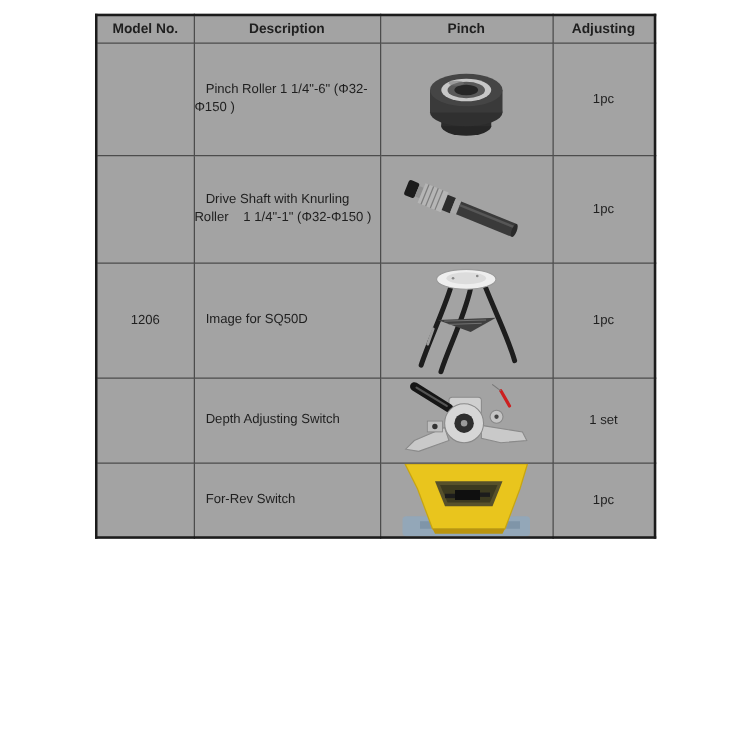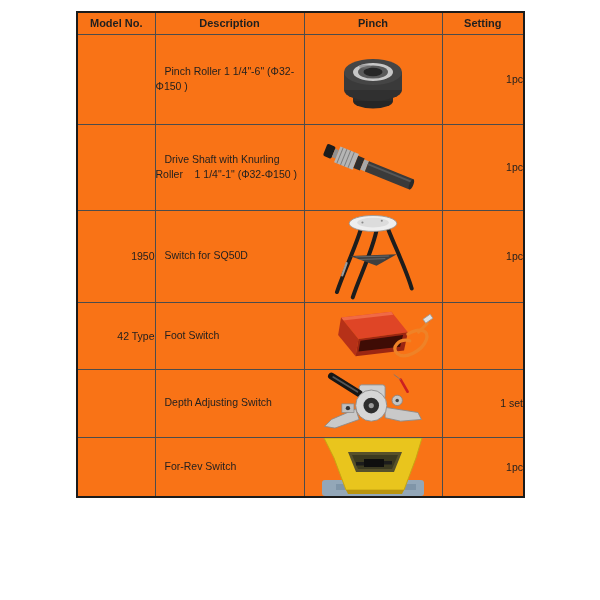--- a/index.html
+++ b/index.html
@@ -1,27 +1,27 @@
 <!DOCTYPE html>
 <html><head>
 <meta charset="utf-8">
 <style>
   html,body{margin:0;padding:0;background:#ffffff;}
   body{width:600px;height:600px;overflow:hidden;
        font-family:"Liberation Sans","DejaVu Sans",sans-serif;color:#1f1f1f;}
   .sheet{position:relative;width:600px;height:600px;background:#fff;}
   table.parts{position:absolute;left:76px;top:11px;border-collapse:collapse;
-              table-layout:fixed;background:#f97316;}
+              table-layout:fixed;background:#a3a3a3;}
   table.parts{border:2px solid #1b1b1b;}
   table.parts td,table.parts th{border:1px solid #4c4c4c;padding:0;overflow:hidden;}
   col.c-model{width:78px;} col.c-desc{width:149px;}
   col.c-img{width:138px;} col.c-qty{width:82px;}
   th{font-size:11px;font-weight:bold;text-align:center;vertical-align:middle;}
   td{vertical-align:middle;font-size:10.5px;}
-  td.model,td.qty{text-align:right;}
+  td.model,td.qty{text-align:center;}
   td.desc{text-align:left;padding-left:6px;padding-right:4px;
           white-space:pre-wrap;text-indent:9px;line-height:1.45;}
   td.img{text-align:center;}
   td.img svg{display:block;margin:0 auto;}
 </style>
 </head>
 <body>
 
 <div class="sheet">
   <table class="parts">
@@ -29,21 +29,21 @@
       <col class="c-model">
         <col class="c-desc">
         <col class="c-img">
         <col class="c-qty">
     </colgroup>
     <tbody>
         <tr style="height:22px">
       <th>Model No.</th>
       <th>Description</th>
       <th>Pinch</th>
-      <th>Setting</th>
+      <th>Adjusting</th>
     </tr>
 
     <tr style="height:90px">
       <td class="model"></td>
       <td class="desc">Pinch Roller 1 1/4"-6" (Φ32-
 Φ150 )</td>
       <td class="img">
         <svg width="92" height="70" viewBox="0 0 92 70">
           <ellipse cx="46" cy="57" rx="20" ry="7.5" fill="#262626"></ellipse>
           <rect x="26" y="46" width="40" height="11" fill="#2c2c2c"></rect>
@@ -79,57 +79,40 @@
             <rect x="45" y="8" width="48" height="2" fill="#565656"></rect>
             <ellipse cx="93" cy="11.5" rx="2" ry="5.5" fill="#2a2a2a"></ellipse>
           </g>
         </svg>
       </td>
       <td class="qty">1pc</td>
     </tr>
 
 
     <tr style="height:92px">
-      <td class="model">1950</td>
-      <td class="desc">Switch for SQ50D</td>
+      <td class="model">1206</td>
+      <td class="desc">Image for SQ50D</td>
       <td class="img">
         <svg width="112" height="88" viewBox="0 0 112 100">
           <path d="M42,20 C36,40 22,70 15,91" stroke="#1d1d1d" stroke-width="4.5" fill="none" stroke-linecap="round"></path>
           <path d="M60,21 C54,48 40,75 33,97" stroke="#1d1d1d" stroke-width="4.5" fill="none" stroke-linecap="round"></path>
           <path d="M73,19 C82,42 94,66 100,87" stroke="#1d1d1d" stroke-width="4.5" fill="none" stroke-linecap="round"></path>
           <polygon points="30,50 83,48 60,61" fill="#3f3f3f"></polygon>
           <line x1="36" y1="51" x2="74" y2="50" stroke="#777" stroke-width="0.8"></line>
           <line x1="40" y1="54" x2="70" y2="53" stroke="#777" stroke-width="0.8"></line>
           <path d="M26,58 L21,72" stroke="#9c9c9c" stroke-width="2.5" stroke-linecap="round"></path>
           <ellipse cx="56" cy="13" rx="27" ry="9" fill="#eeeeee" stroke="#999999" stroke-width="1"></ellipse>
           <ellipse cx="56" cy="12" rx="18" ry="5.5" fill="#dcdcdc"></ellipse>
           <circle cx="44" cy="12" r="1.2" fill="#888888"></circle>
           <circle cx="66" cy="10" r="1.2" fill="#888888"></circle>
         </svg>
       </td>
       <td class="qty">1pc</td>
     </tr>
 
-    <tr style="height:67px">
-      <td class="model">42 Type</td>
-      <td class="desc">Foot Switch</td>
-      <td class="img">
-        <svg width="122" height="62" viewBox="0 0 122 64">
-          <polygon points="28,13 80,7 97,28 46,35" fill="#df4526"></polygon>
-          <polygon points="28,13 80,7 82,10 30,16" fill="#f06a46"></polygon>
-          <polygon points="28,13 46,35 43,53 25,31" fill="#b63118"></polygon>
-          <polygon points="46,35 97,28 93,47 43,53" fill="#9c2612"></polygon>
-          <polygon points="48,37 92,31 89,43 46,48" fill="#3f0c05"></polygon>
-          <path d="M97,30 C111,22 119,27 116,36 C112,47 94,57 86,50 C79,44 88,34 99,37" stroke="#ef8227" stroke-width="3.4" fill="none" stroke-linecap="round"></path>
-          <path d="M108,28 L117,19" stroke="#ef8227" stroke-width="3" stroke-linecap="round"></path>
-          <rect x="113" y="12" width="9" height="5" transform="rotate(-35 117 14)" fill="#e2e2e2" stroke="#9a9a9a" stroke-width="0.8"></rect>
-        </svg>
-      </td>
-      <td class="qty"></td>
-    </tr>
 
     <tr style="height:68px">
       <td class="model"></td>
       <td class="desc">Depth Adjusting Switch</td>
       <td class="img">
         <svg width="128" height="64" viewBox="0 0 128 74">
           <polygon points="78,42 116,48 120,56 96,58 78,54" fill="#c9c9c9" stroke="#8a8a8a" stroke-width="1"></polygon>
           <polygon points="44,44 16,56 8,64 20,66 48,56" fill="#c9c9c9" stroke="#8a8a8a" stroke-width="1"></polygon>
           <rect x="48" y="16" width="30" height="16" rx="3" fill="#cfcfcf" stroke="#8a8a8a" stroke-width="1"></rect>
           <line x1="16" y1="6" x2="48" y2="26" stroke="#161616" stroke-width="8" stroke-linecap="round"></line>

